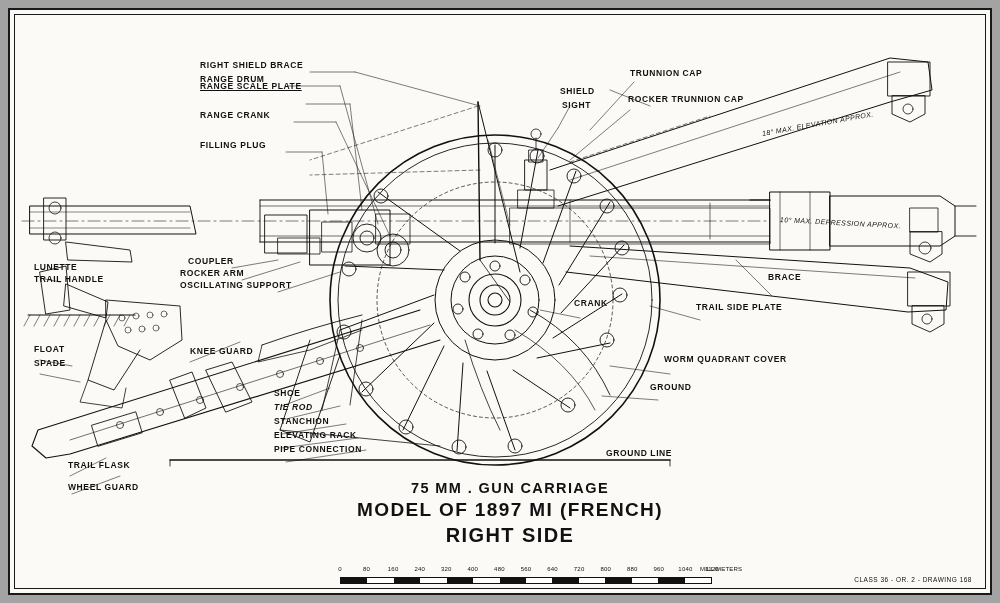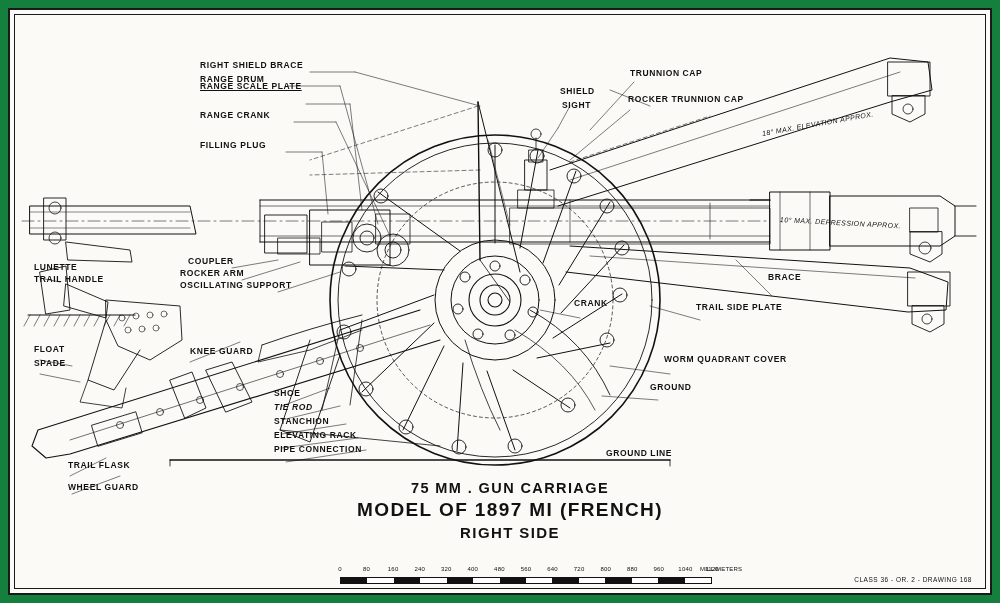--- a/index.html
+++ b/index.html
@@ -7,21 +7,21 @@
     padding: 0;
     background: #ffffff;
   }
   body {
     font-family: "Liberation Sans", sans-serif;
   }
   #page {
     position: relative;
     width: 1000px;
     height: 603px;
-    background: #15803d;
+    background: #a3a3a3;
     overflow: hidden;
   }
   #plate {
     position: absolute;
     left: 8px;
     top: 8px;
     width: 984px;
     height: 587px;
     background: #fbfaf7;
     border: 2px solid #1a1a1a;
@@ -68,21 +68,21 @@
     text-align: center;
   }
   #title-block div {
     font-family: "Liberation Sans", sans-serif;
     font-weight: 700;
     letter-spacing: 1.4px;
     color: #111;
   }
   .t1 { font-size: 14.5px; margin-bottom: 3px; }
   .t2 { font-size: 19px; margin-bottom: 3px; }
-  .t3 { font-size: 15px; }
+  .t3 { font-size: 20px; }
   #scalebar {
     position: absolute;
     left: 330px;
     top: 556px;
     width: 372px;
   }
   #scale-ticks {
     position: relative;
     height: 11px;
   }

